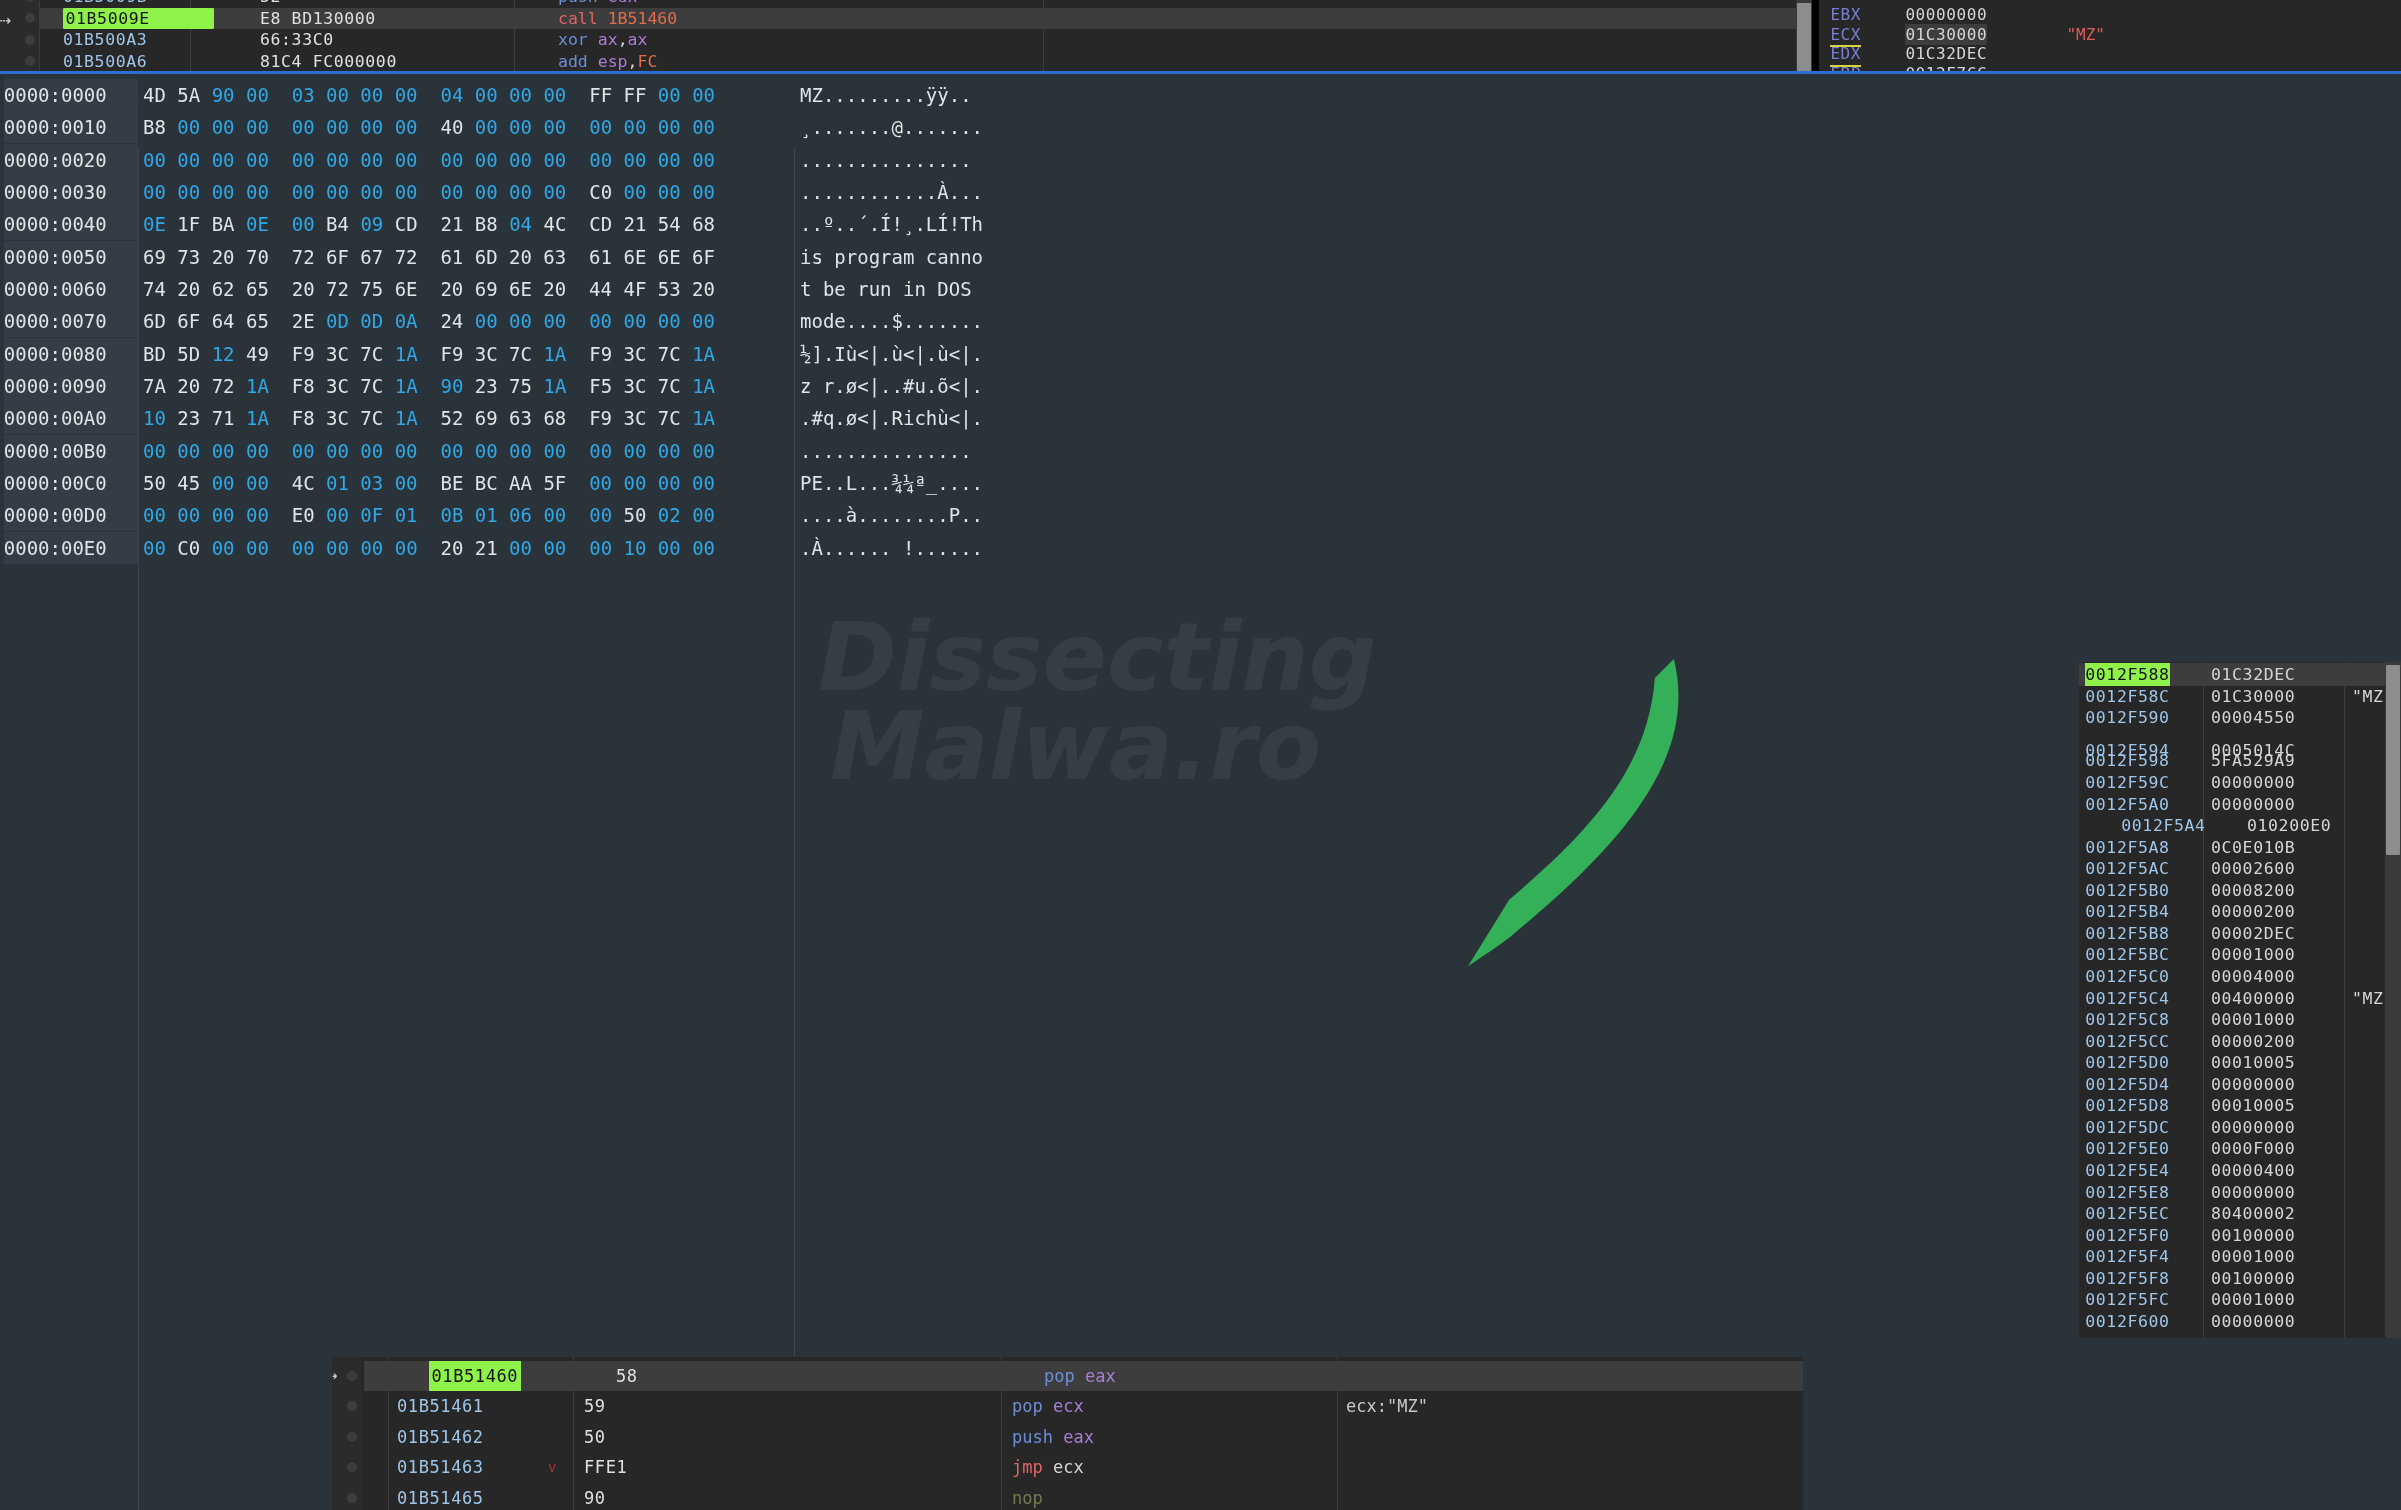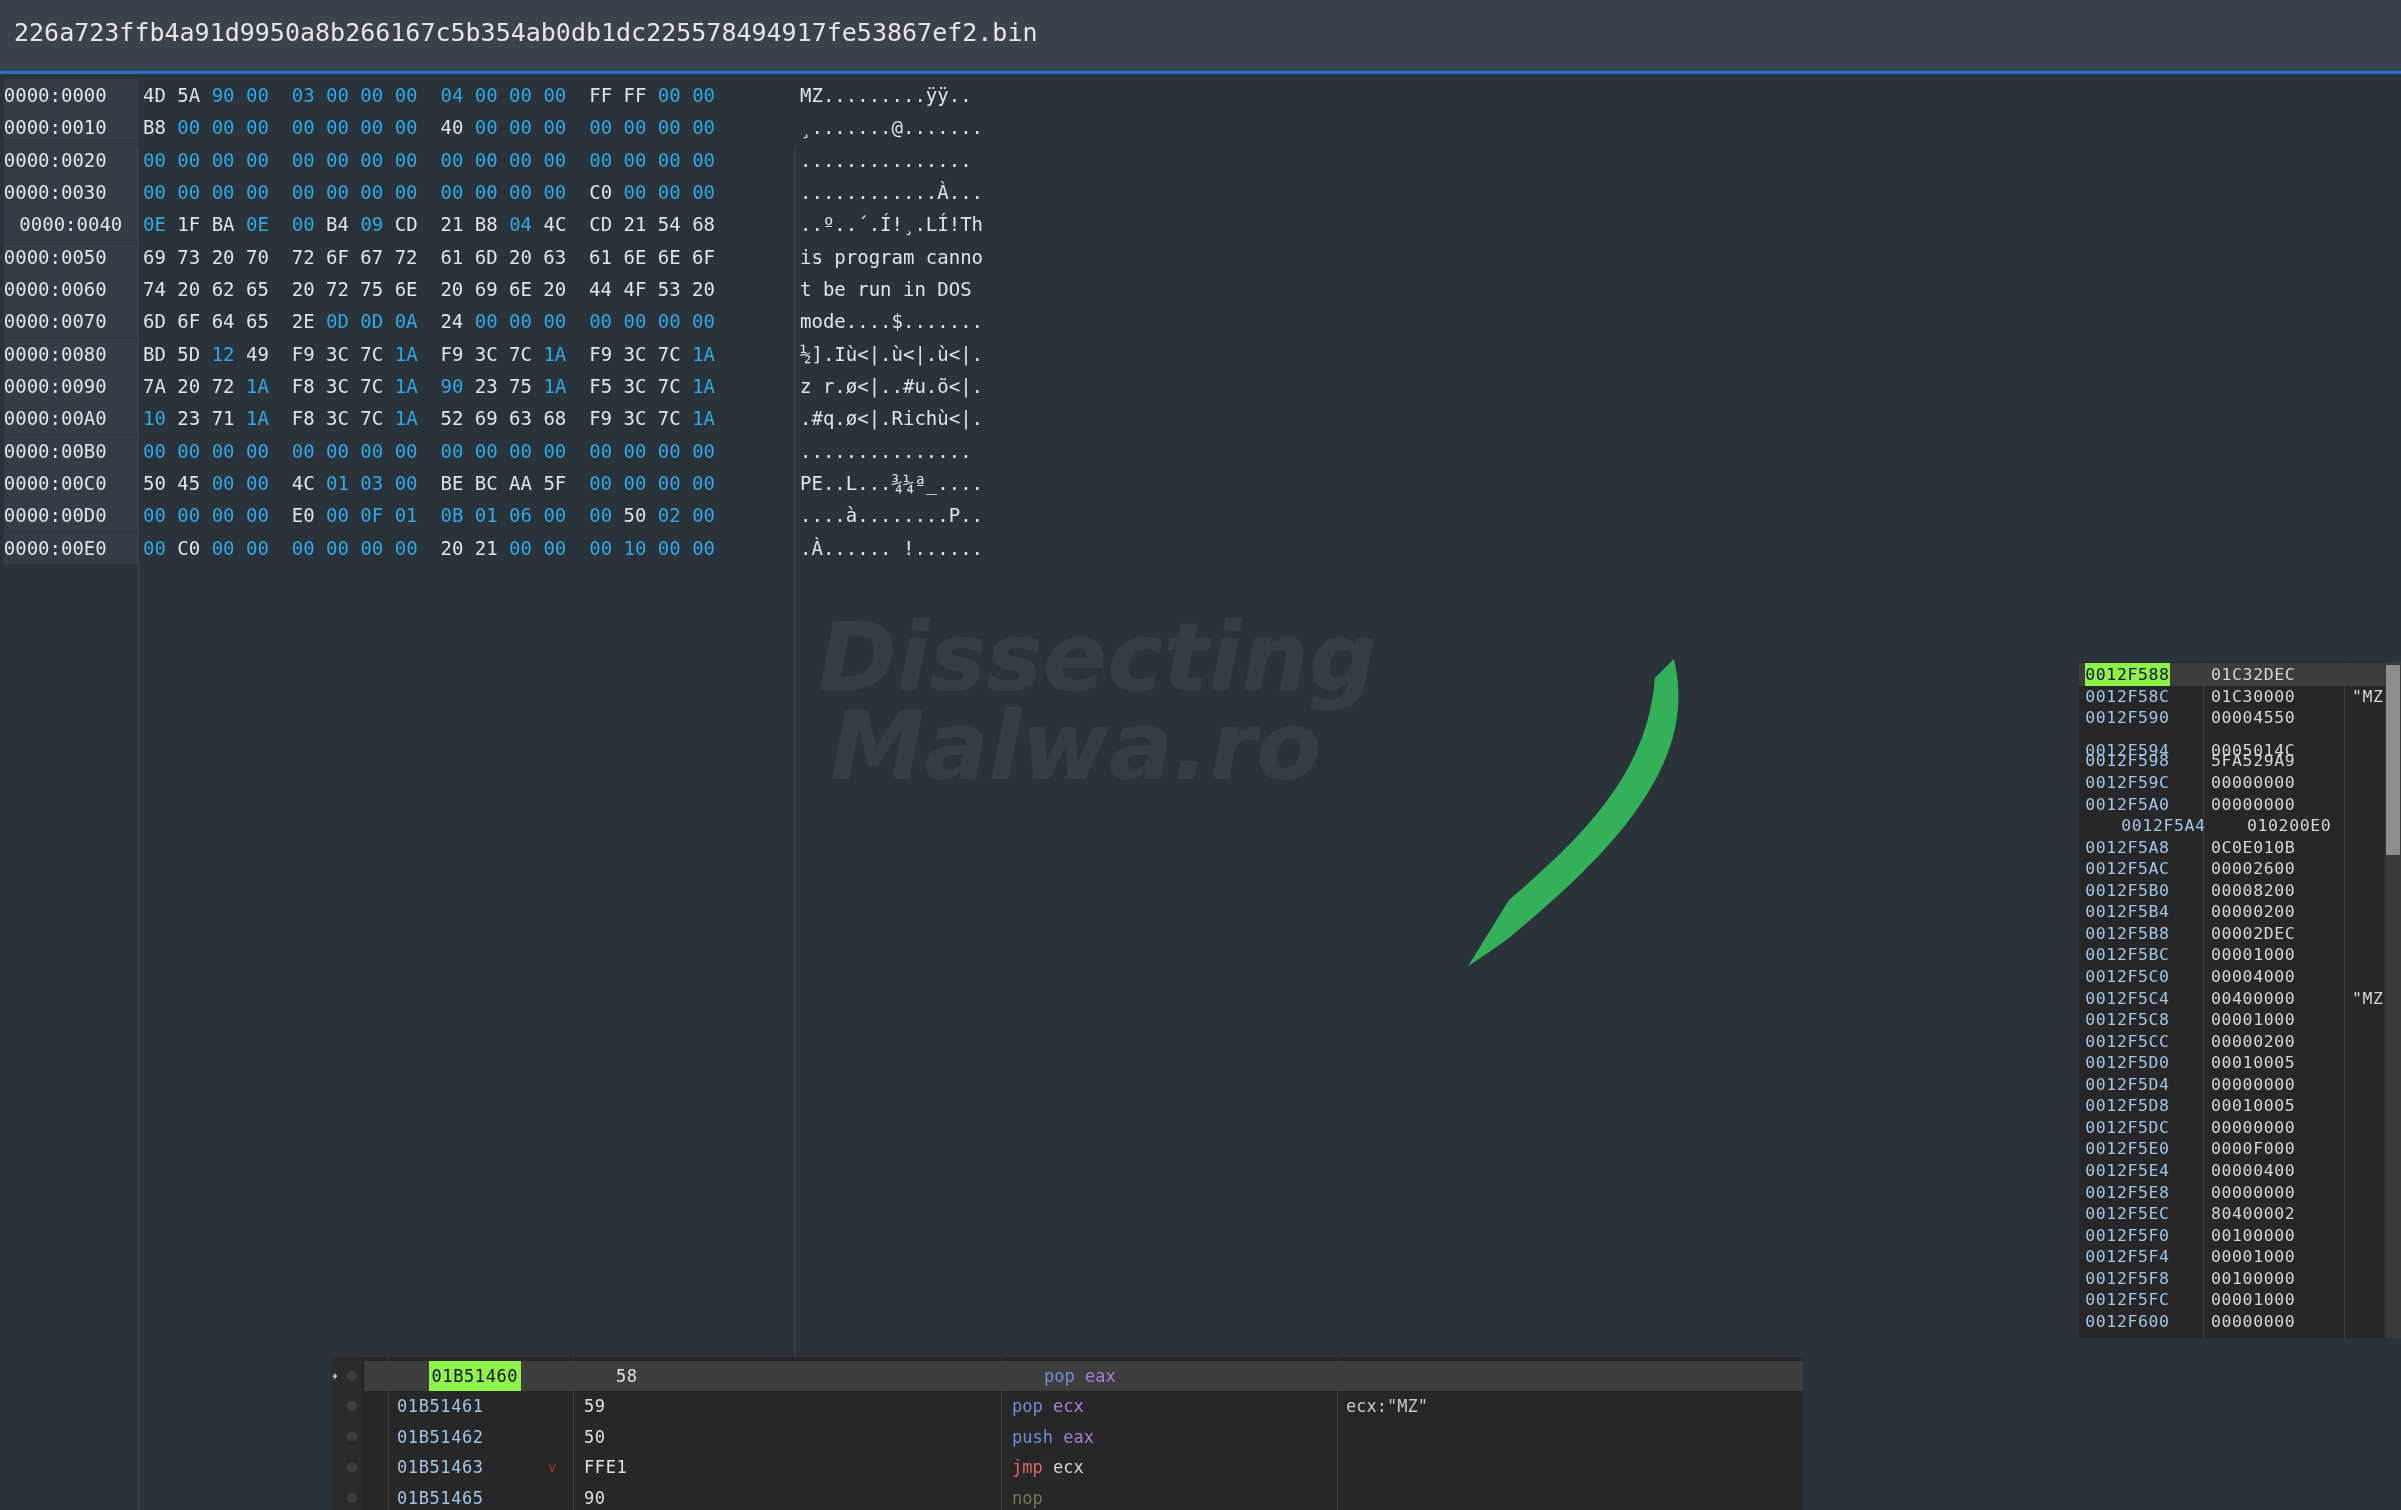--- a/index.html
+++ b/index.html
@@ -464,33 +464,30 @@
       <div class="hline" style="top: 559px; width: 100%;"><span class="hgrp" style="left:5px">00 00</span><span class="hgrp" style="left:155px">10 00 00 00</span><span class="hgrp" style="left:304px">00 00 00 00</span><span class="hgrp" style="left:451px">00 00 00 00</span><span class="hascii">...............</span></div>
       <div class="hline" style="top: 583px; width: 100%;"><span class="hgrp" style="left:5px">00 00</span><span class="hgrp" style="left:155px">78 00 00 00</span><span class="hgrp" style="left:304px">00 00 00 00</span><span class="hgrp" style="left:451px">00 00 00 00</span><span class="hascii">Tj..x..........</span></div>
       <div class="hline" style="top: 607px; width: 100%;"><span class="hgrp" style="left:5px">00 00</span><span class="hgrp" style="left:155px">00 00 00 00</span><span class="hgrp" style="left:304px">00 00 00 00</span><span class="hgrp" style="left:451px">00 00 00 00</span><span class="hascii">...............</span></div>
       <div class="hline" style="top: 631px; width: 100%;"><span class="hgrp" style="left:5px">A4 03</span><span class="hgrp" style="left:155px">A4 03 00 00</span><span class="hgrp" style="left:304px">00 00 00 00</span><span class="hgrp" style="left:451px">00 00 00 00</span><span class="hascii">.ä..¤.........</span></div>
       <div class="hline" style="top: 656px; width: 100%;"><span class="hgrp" style="left:5px">00 00</span><span class="hgrp" style="left:155px">00 00 00 00</span><span class="hgrp" style="left:304px">00 00 00 00</span><span class="hgrp" style="left:451px">00 00 00 00</span><span class="hascii">...............</span></div>
     </div>
   <div id="asciibox"></div>
 </div>
 
 <div id="hexwin">
-  <div id="hexwin-title">
-    <span>226a723ffb4a91d9950a8b266167c5b354ab0db1dc225578494917fe53867ef2.bin</span>
-  </div>
   <div id="hexwin-rule"></div>
   <div id="hexwin-body">
     <div id="xsplit1"></div>
     <div id="xsplit2"></div>
     <div id="hexwin-rows">
         <div class="xrow" style="top: 5px; width: 100%;"><span class="xoff">0000:0000</span><span class="xhex">4D 5A <b>90 00</b>  <b>03 00 00 00</b>  <b>04 00 00 00</b>  FF FF <b>00 00</b></span><span class="xasc">MZ.........ÿÿ..</span></div>
         <div class="xrow" style="top: 37px; width: 100%;"><span class="xoff">0000:0010</span><span class="xhex">B8 <b>00 00 00</b>  <b>00 00 00 00</b>  40 <b>00 00 00</b>  <b>00 00 00 00</b></span><span class="xasc">¸.......@.......</span></div>
         <div class="xrow" style="top: 70px; width: 100%;"><span class="xoff">0000:0020</span><span class="xhex"><b>00 00 00 00</b>  <b>00 00 00 00</b>  <b>00 00 00 00</b>  <b>00 00 00 00</b></span><span class="xasc">...............</span></div>
         <div class="xrow" style="top: 102px; width: 100%;"><span class="xoff">0000:0030</span><span class="xhex"><b>00 00 00 00</b>  <b>00 00 00 00</b>  <b>00 00 00 00</b>  C0 <b>00 00 00</b></span><span class="xasc">............À...</span></div>
-        <div class="xrow" style="top: 134px; width: 100%; text-align: center;"><span class="xoff">0000:0040</span><span class="xhex"><b>0E</b> 1F BA <b>0E</b>  <b>00</b> B4 <b>09</b> CD  21 B8 <b>04</b> 4C  CD 21 54 68</span><span class="xasc">..º..´.Í!¸.LÍ!Th</span></div>
+        <div class="xrow" style="top: 134px; width: 100%;"><span class="xoff">0000:0040</span><span class="xhex"><b>0E</b> 1F BA <b>0E</b>  <b>00</b> B4 <b>09</b> CD  21 B8 <b>04</b> 4C  CD 21 54 68</span><span class="xasc">..º..´.Í!¸.LÍ!Th</span></div>
         <div class="xrow" style="top: 167px; width: 100%;"><span class="xoff">0000:0050</span><span class="xhex">69 73 20 70  72 6F 67 72  61 6D 20 63  61 6E 6E 6F</span><span class="xasc">is program canno</span></div>
         <div class="xrow" style="top: 199px; width: 100%;"><span class="xoff">0000:0060</span><span class="xhex">74 20 62 65  20 72 75 6E  20 69 6E 20  44 4F 53 20</span><span class="xasc">t be run in DOS </span></div>
         <div class="xrow" style="top: 231px; width: 100%;"><span class="xoff">0000:0070</span><span class="xhex">6D 6F 64 65  2E <b>0D 0D 0A</b>  24 <b>00 00 00</b>  <b>00 00 00 00</b></span><span class="xasc">mode....$.......</span></div>
         <div class="xrow" style="top: 264px; width: 100%;"><span class="xoff">0000:0080</span><span class="xhex">BD 5D <b>12</b> 49  F9 3C 7C <b>1A</b>  F9 3C 7C <b>1A</b>  F9 3C 7C <b>1A</b></span><span class="xasc">½].Iù&lt;|.ù&lt;|.ù&lt;|.</span></div>
         <div class="xrow" style="top: 296px; width: 100%;"><span class="xoff">0000:0090</span><span class="xhex">7A 20 72 <b>1A</b>  F8 3C 7C <b>1A</b>  <b>90</b> 23 75 <b>1A</b>  F5 3C 7C <b>1A</b></span><span class="xasc">z r.ø&lt;|..#u.õ&lt;|.</span></div>
         <div class="xrow" style="top: 328px; width: 100%;"><span class="xoff">0000:00A0</span><span class="xhex"><b>10</b> 23 71 <b>1A</b>  F8 3C 7C <b>1A</b>  52 69 63 68  F9 3C 7C <b>1A</b></span><span class="xasc">.#q.ø&lt;|.Richù&lt;|.</span></div>
         <div class="xrow" style="top: 361px; width: 100%;"><span class="xoff">0000:00B0</span><span class="xhex"><b>00 00 00 00</b>  <b>00 00 00 00</b>  <b>00 00 00 00</b>  <b>00 00 00 00</b></span><span class="xasc">...............</span></div>
         <div class="xrow" style="top: 393px; width: 100%;"><span class="xoff">0000:00C0</span><span class="xhex">50 45 <b>00 00</b>  4C <b>01 03 00</b>  BE BC AA 5F  <b>00 00 00 00</b></span><span class="xasc">PE..L...¾¼ª_....</span></div>
         <div class="xrow" style="top: 425px; width: 100%;"><span class="xoff">0000:00D0</span><span class="xhex"><b>00 00 00 00</b>  E0 <b>00 0F 01</b>  <b>0B 01 06 00</b>  <b>00</b> 50 <b>02 00</b></span><span class="xasc">....à........P..</span></div>
         <div class="xrow" style="top: 458px; width: 100%;"><span class="xoff">0000:00E0</span><span class="xhex"><b>00</b> C0 <b>00 00</b>  <b>00 00 00 00</b>  20 21 <b>00 00</b>  <b>00 10 00 00</b></span><span class="xasc">.À...... !......</span></div>

